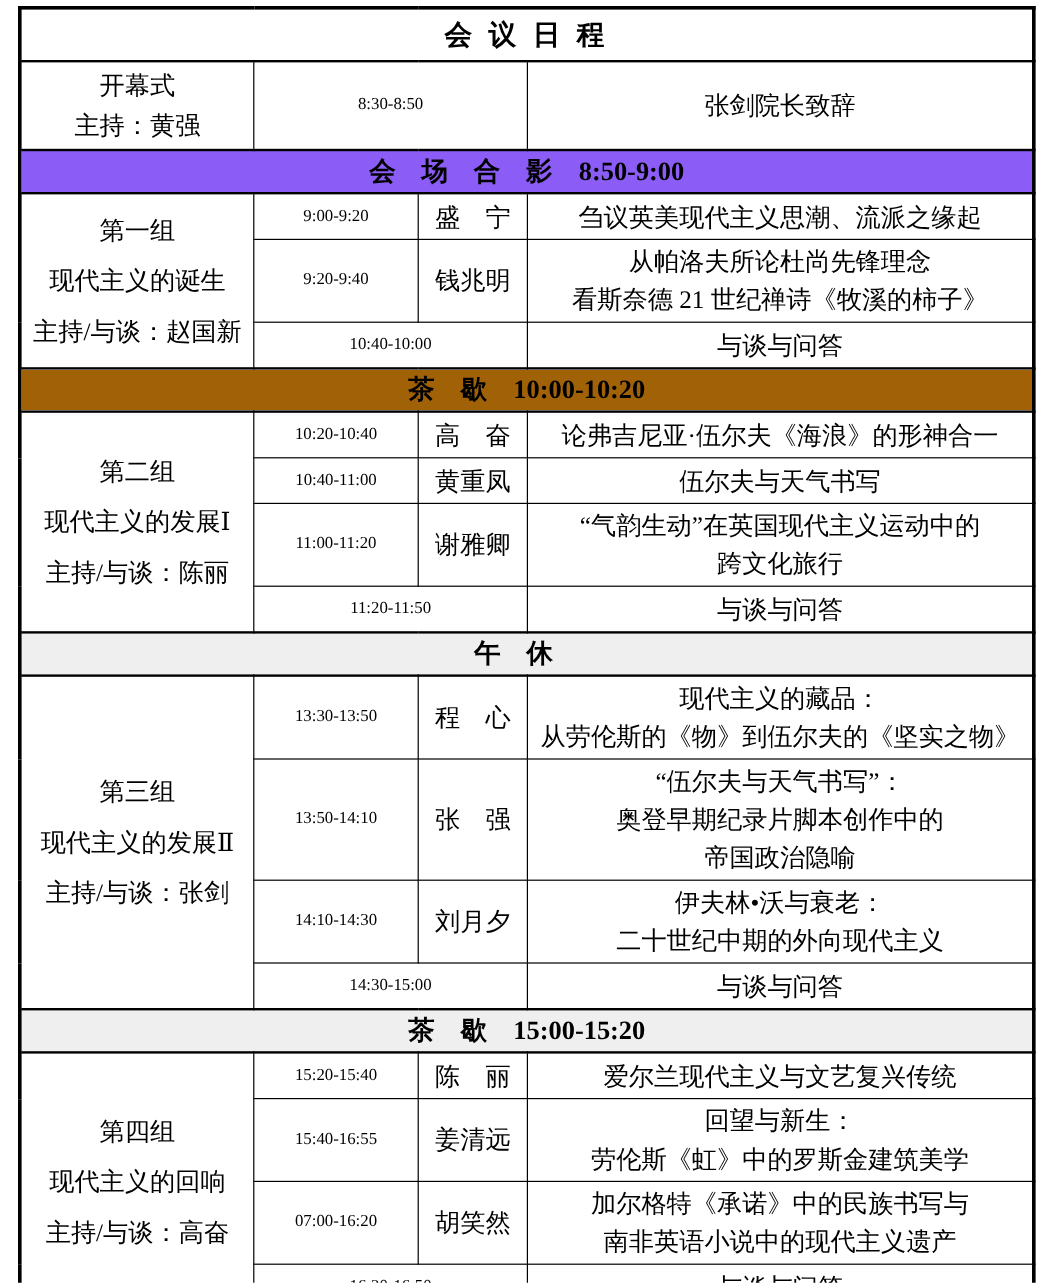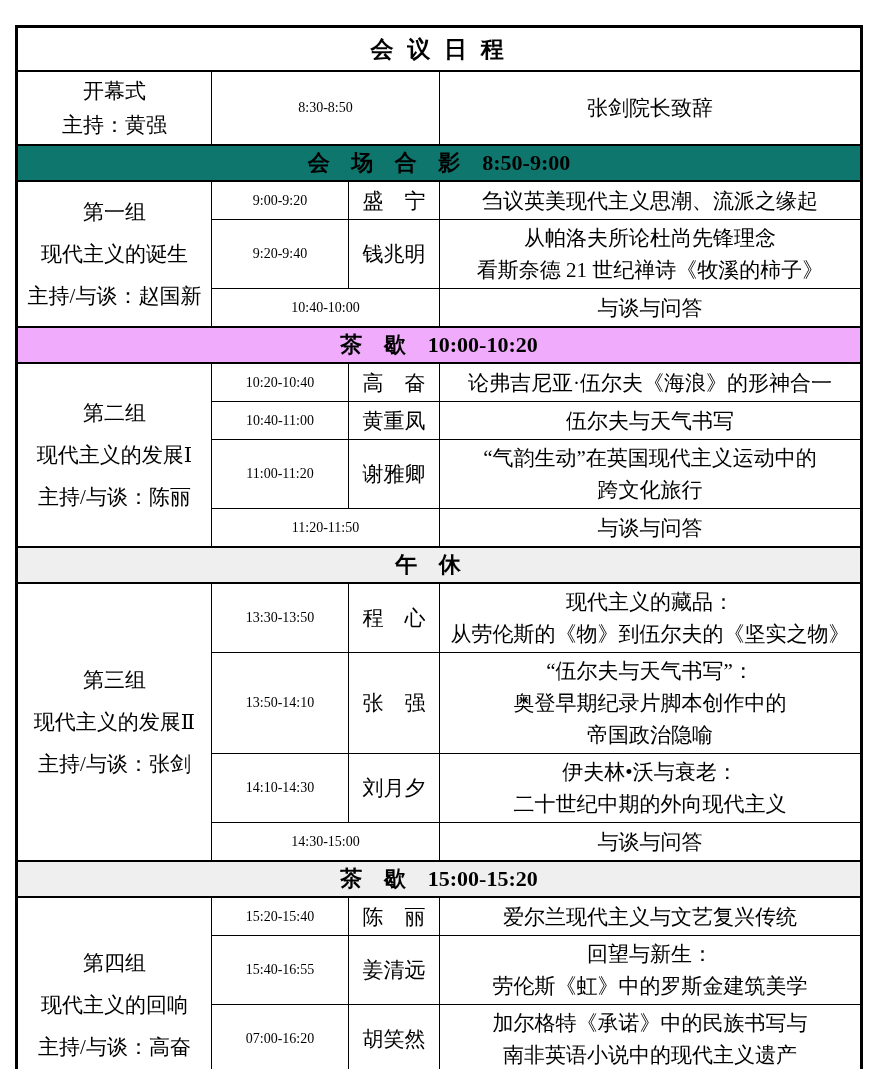--- a/index.html
+++ b/index.html
@@ -6,21 +6,21 @@
     margin: 0;
     padding: 0;
     background: #ffffff;
     font-family: "Liberation Serif", "DejaVu Serif", serif;
     color: #000000;
   }
   .page {
     width: 875px;
     height: 1069px;
     box-sizing: border-box;
-    padding: 25px 15px;
+    padding: 5px 15px;
     background: #ffffff;
   }
   table.schedule {
     border-collapse: collapse;
     table-layout: fixed;
     width: 845px;
     border: 3px solid #000000;
   }
   td {
     border: 1px solid #000000;
@@ -82,21 +82,21 @@
   <tr class="opening-row">
     <td class="opening-cell">
       <div>开幕式</div>
       <div>主持：黄强</div>
     </td>
     <td colspan="2" class="time-cell">8:30-8:50</td>
     <td>张剑院长致辞</td>
   </tr>
 
   <tr class="sep-row">
-    <td colspan="4" class="sep-cell" style="background: #0f766e;">
+    <td colspan="4" class="sep-cell" style="background: #8b5cf6;">
       <span class="sep-label">会 场 合 影</span><span class="sep-time">8:50-9:00</span>
     </td>
   </tr>
 
   <tr class="r1">
     <td class="group-cell" rowspan="3">
       <div>第一组</div>
       <div>现代主义的诞生</div>
       <div>主持/与谈：赵国新</div>
     </td>
@@ -113,21 +113,21 @@
       <div>从帕洛夫所论杜尚先锋理念</div>
       <div>看斯奈德 21 世纪禅诗《牧溪的柿子》</div>
     </td>
   </tr>
   <tr class="qa">
     <td colspan="2" class="time-cell">10:40-10:00</td>
     <td>与谈与问答</td>
   </tr>
 
   <tr class="sep-row">
-    <td colspan="4" class="sep-cell" style="background: #f0abfc;">
+    <td colspan="4" class="sep-cell" style="background: #a16207;">
       <span class="sep-label">茶 歇</span><span class="sep-time">10:00-10:20</span>
     </td>
   </tr>
 
   <tr class="r1">
     <td class="group-cell" rowspan="4">
       <div>第二组</div>
       <div>现代主义的发展Ⅰ</div>
       <div>主持/与谈：陈丽</div>
     </td>

